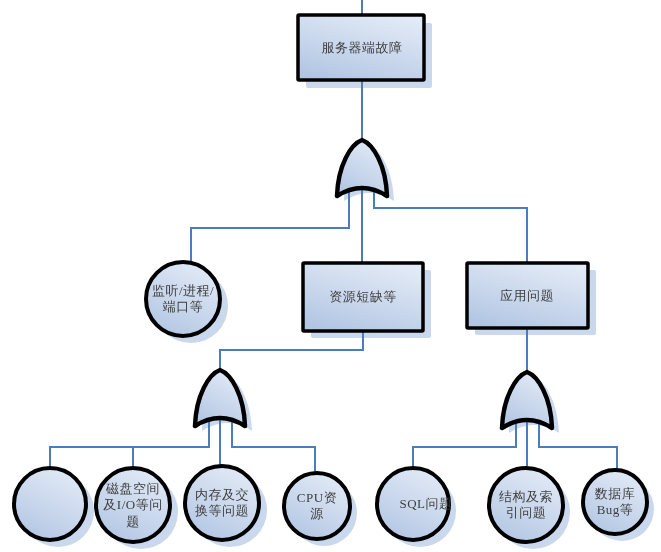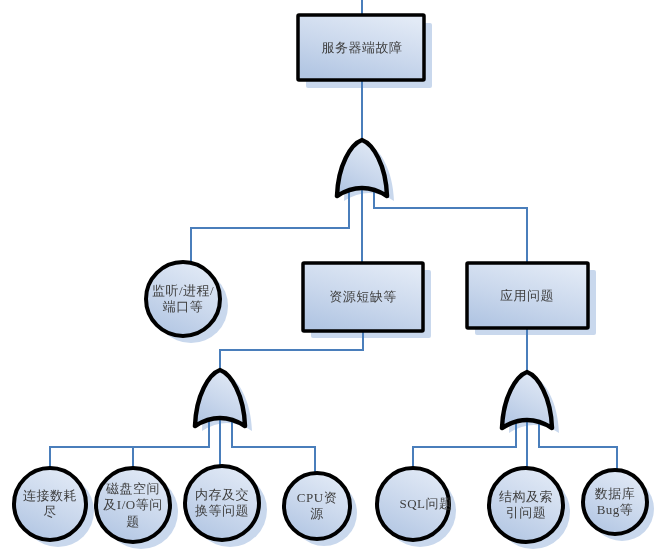--- a/index.html
+++ b/index.html
@@ -102,24 +102,20 @@
   </div>
 
   <div class="lbl" style="left:363px;top:297px">
     <span>资源短缺等</span>
   </div>
 
   <div class="lbl" style="left:527px;top:296px">
     <span>应用问题</span>
   </div>
 
-  <div class="lbl small" style="left:50px;top:504px">
-    <span>连接数耗</span>
-    <span>尽</span>
-  </div>
 
   <div class="lbl small" style="left:222px;top:503px">
     <span>内存及交</span>
     <span>换等问题</span>
   </div>
 
   <div class="lbl small" style="left:133px;top:505px">
     <span>磁盘空间</span>
     <span>及I/O等问</span>
     <span>题</span>

